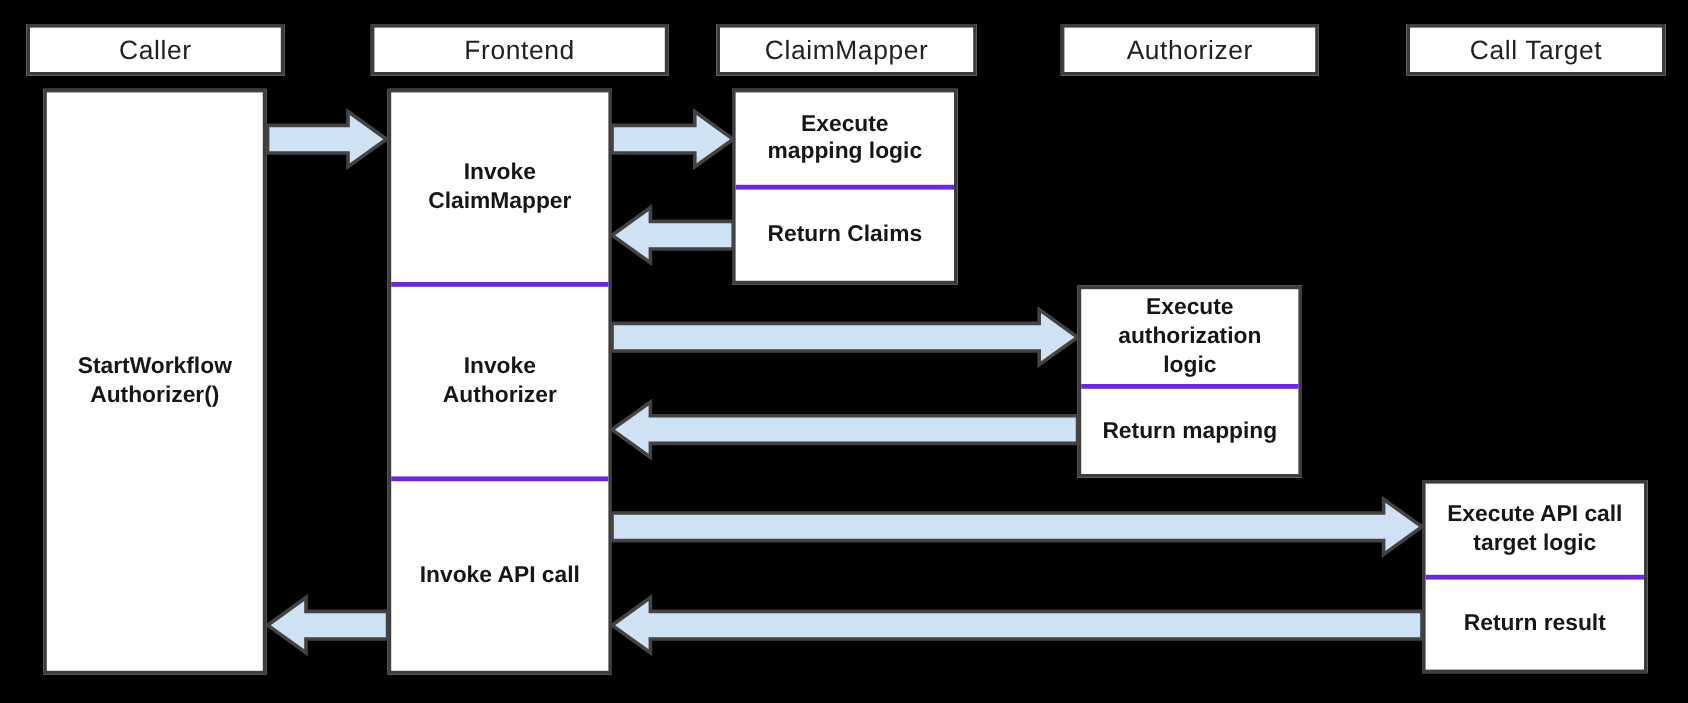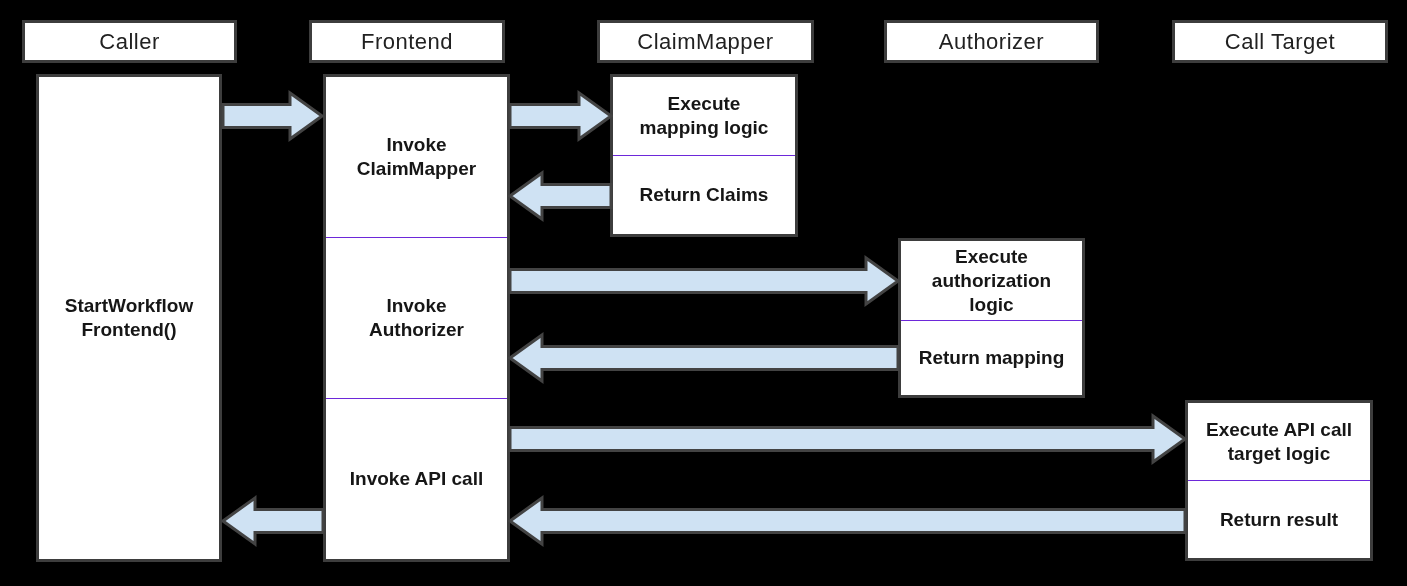--- a/index.html
+++ b/index.html
@@ -41,21 +41,21 @@
   }
   .activation .section {
     flex: 1 1 0;
     display: flex;
     align-items: center;
     justify-content: center;
     padding: 4px 8px;
     box-sizing: border-box;
   }
   .activation .section + .section {
-    border-top: 1px solid #6d28d9;
+    border-top: 4px solid #6d28d9;
     align-items: center;
   }
   .step-label {
     font-size: 19px;
     font-weight: 700;
     color: #161616;
     text-align: center;
     line-height: 1.25;
     white-space: pre-line;
   }
@@ -71,37 +71,37 @@
   }
 </style>
 </head>
 <body>
 
 <div id="stage">
 
   <div class="lane-header" style="left:22px;  width:215px;">
       <span>Caller</span>
     </div>
-  <div class="lane-header" style="left:309px; width:196px;">
+  <div class="lane-header" style="left:309px; width:248px;">
       <span>Frontend</span>
     </div>
   <div class="lane-header" style="left:597px; width:217px;">
       <span>ClaimMapper</span>
     </div>
   <div class="lane-header" style="left:884px; width:215px;">
       <span>Authorizer</span>
     </div>
   <div class="lane-header" style="left:1172px;width:216px;">
       <span>Call Target</span>
     </div>
 
   <div class="activation" style="left:36px; top:74px; width:186px; height:488px;">
     <div class="section">
       <span class="step-label">StartWorkflow
-Frontend()</span>
+Authorizer()</span>
     </div>
   </div>
 
   <div class="activation" style="left:323px; top:74px; width:187px; height:488px;">
     <div class="section">
       <span class="step-label">Invoke
 ClaimMapper</span>
     </div>
     <div class="section">
       <span class="step-label">Invoke

